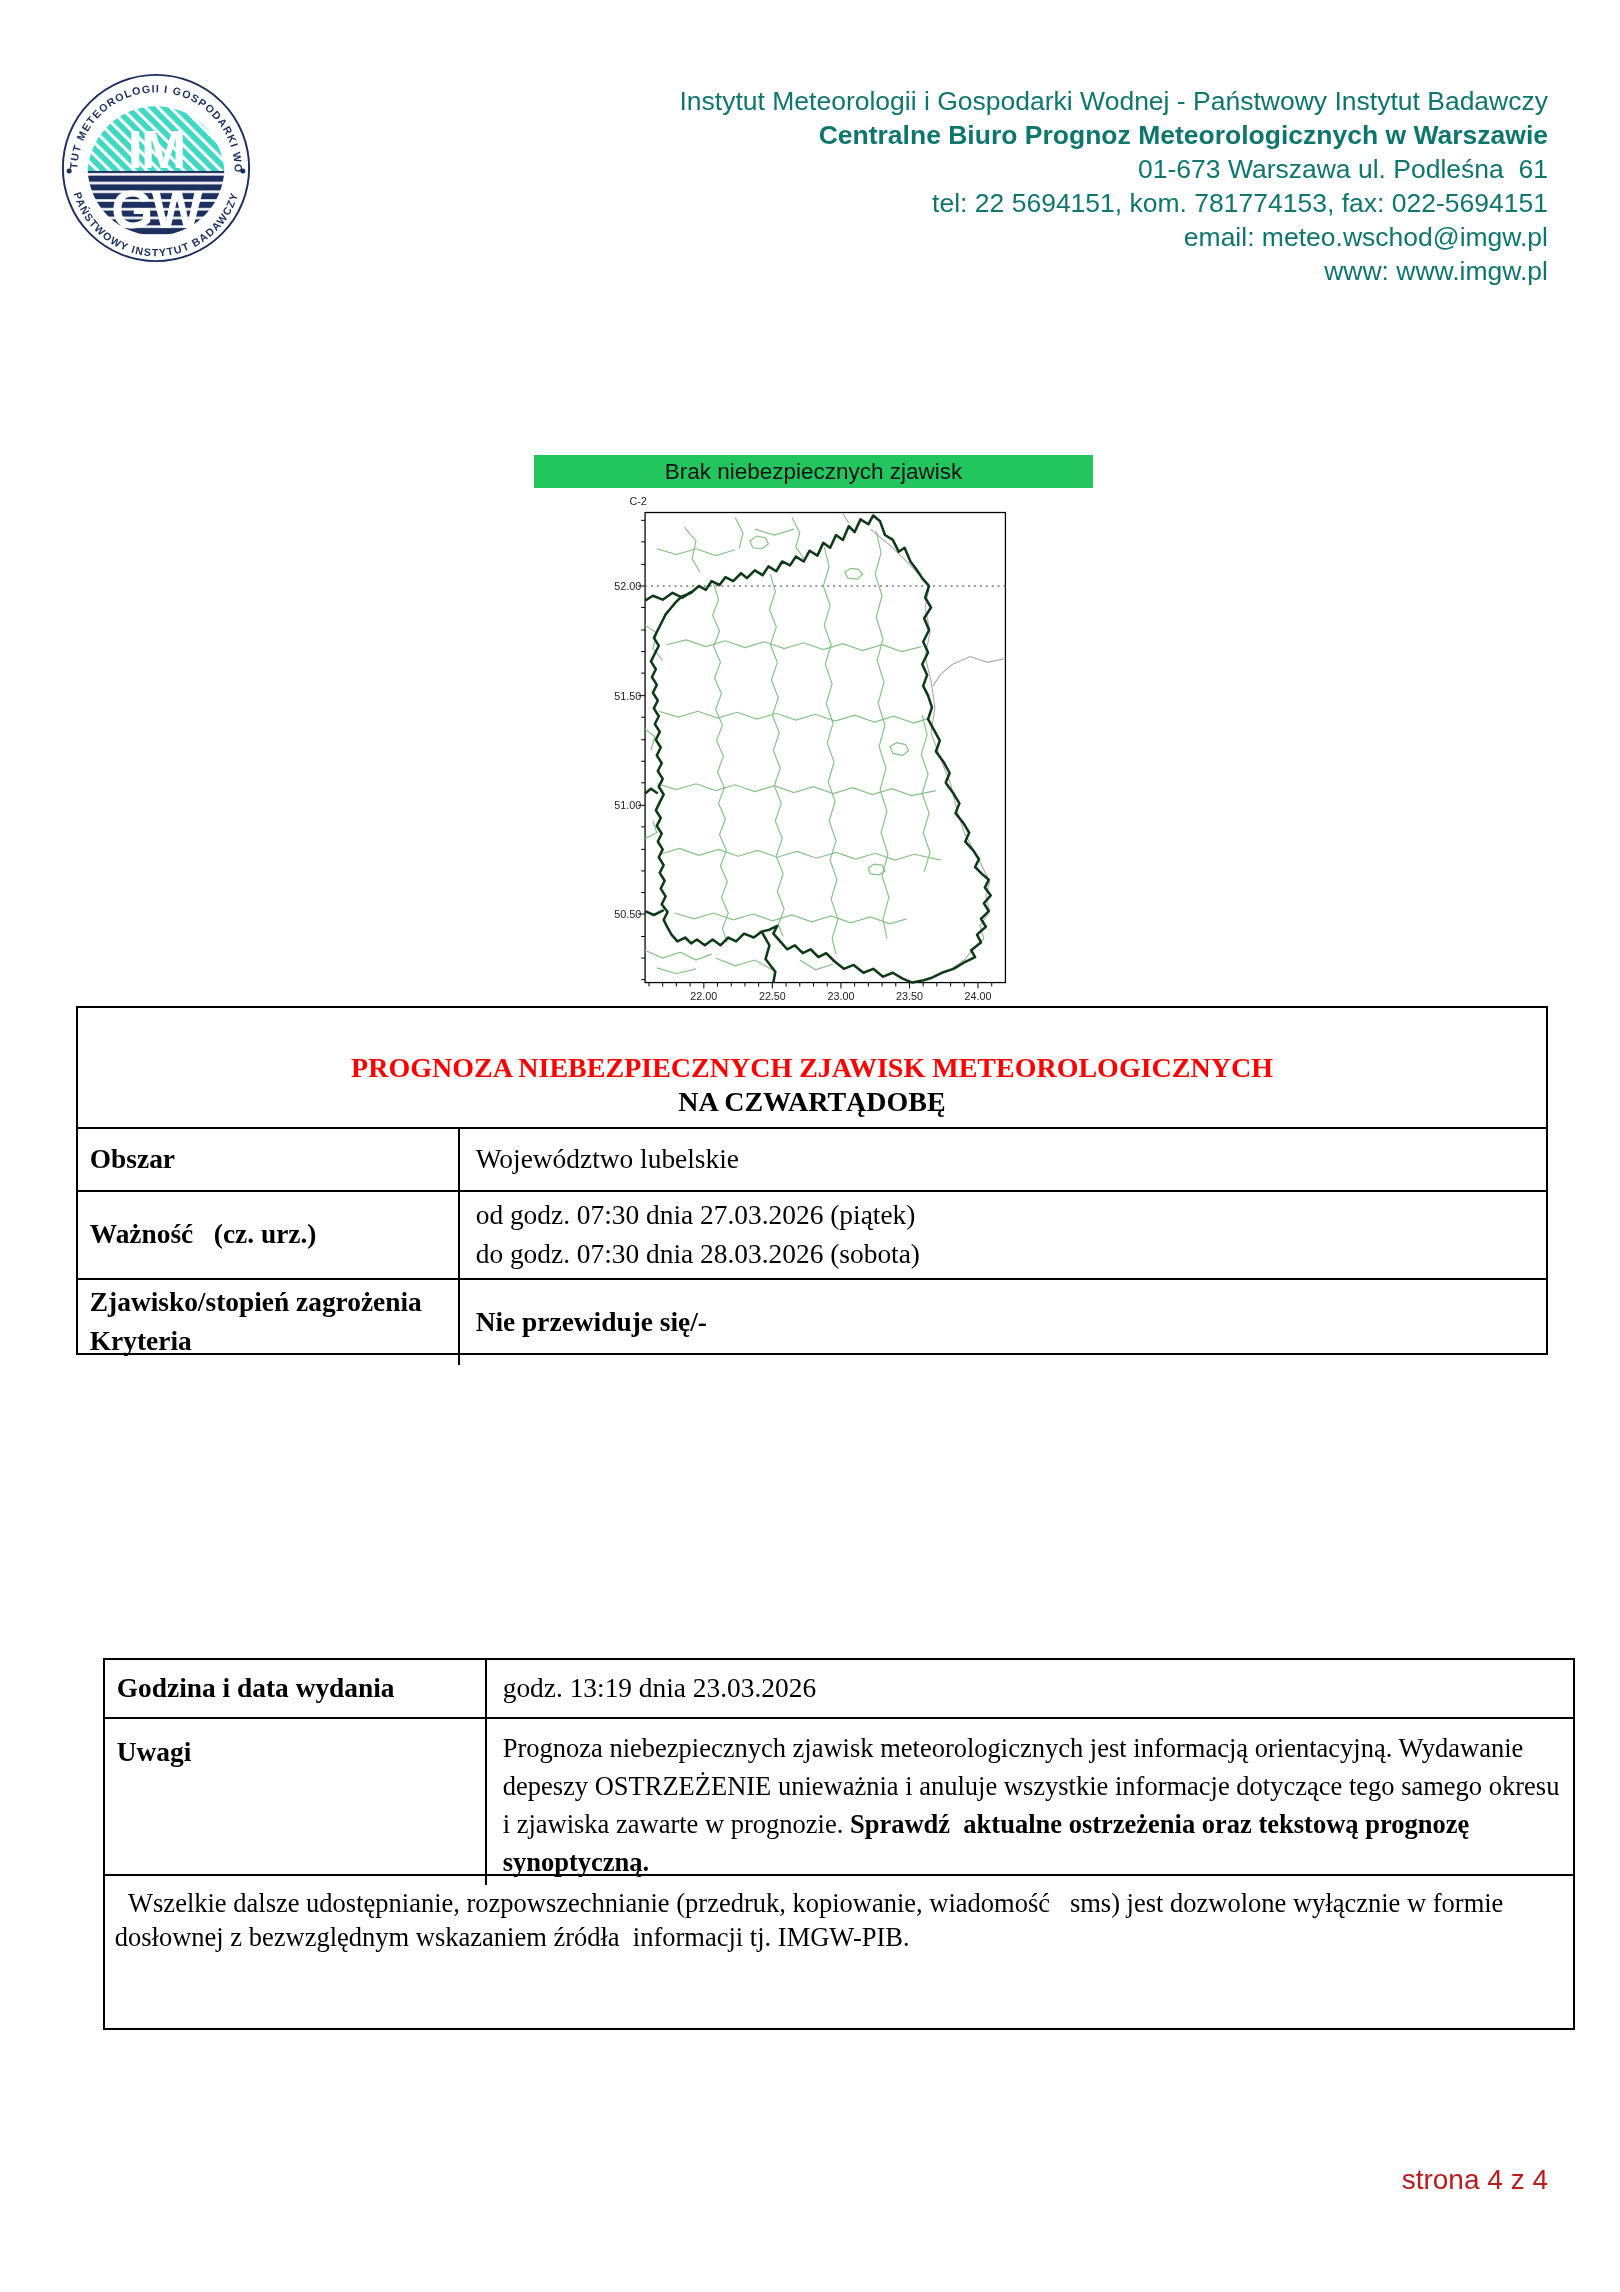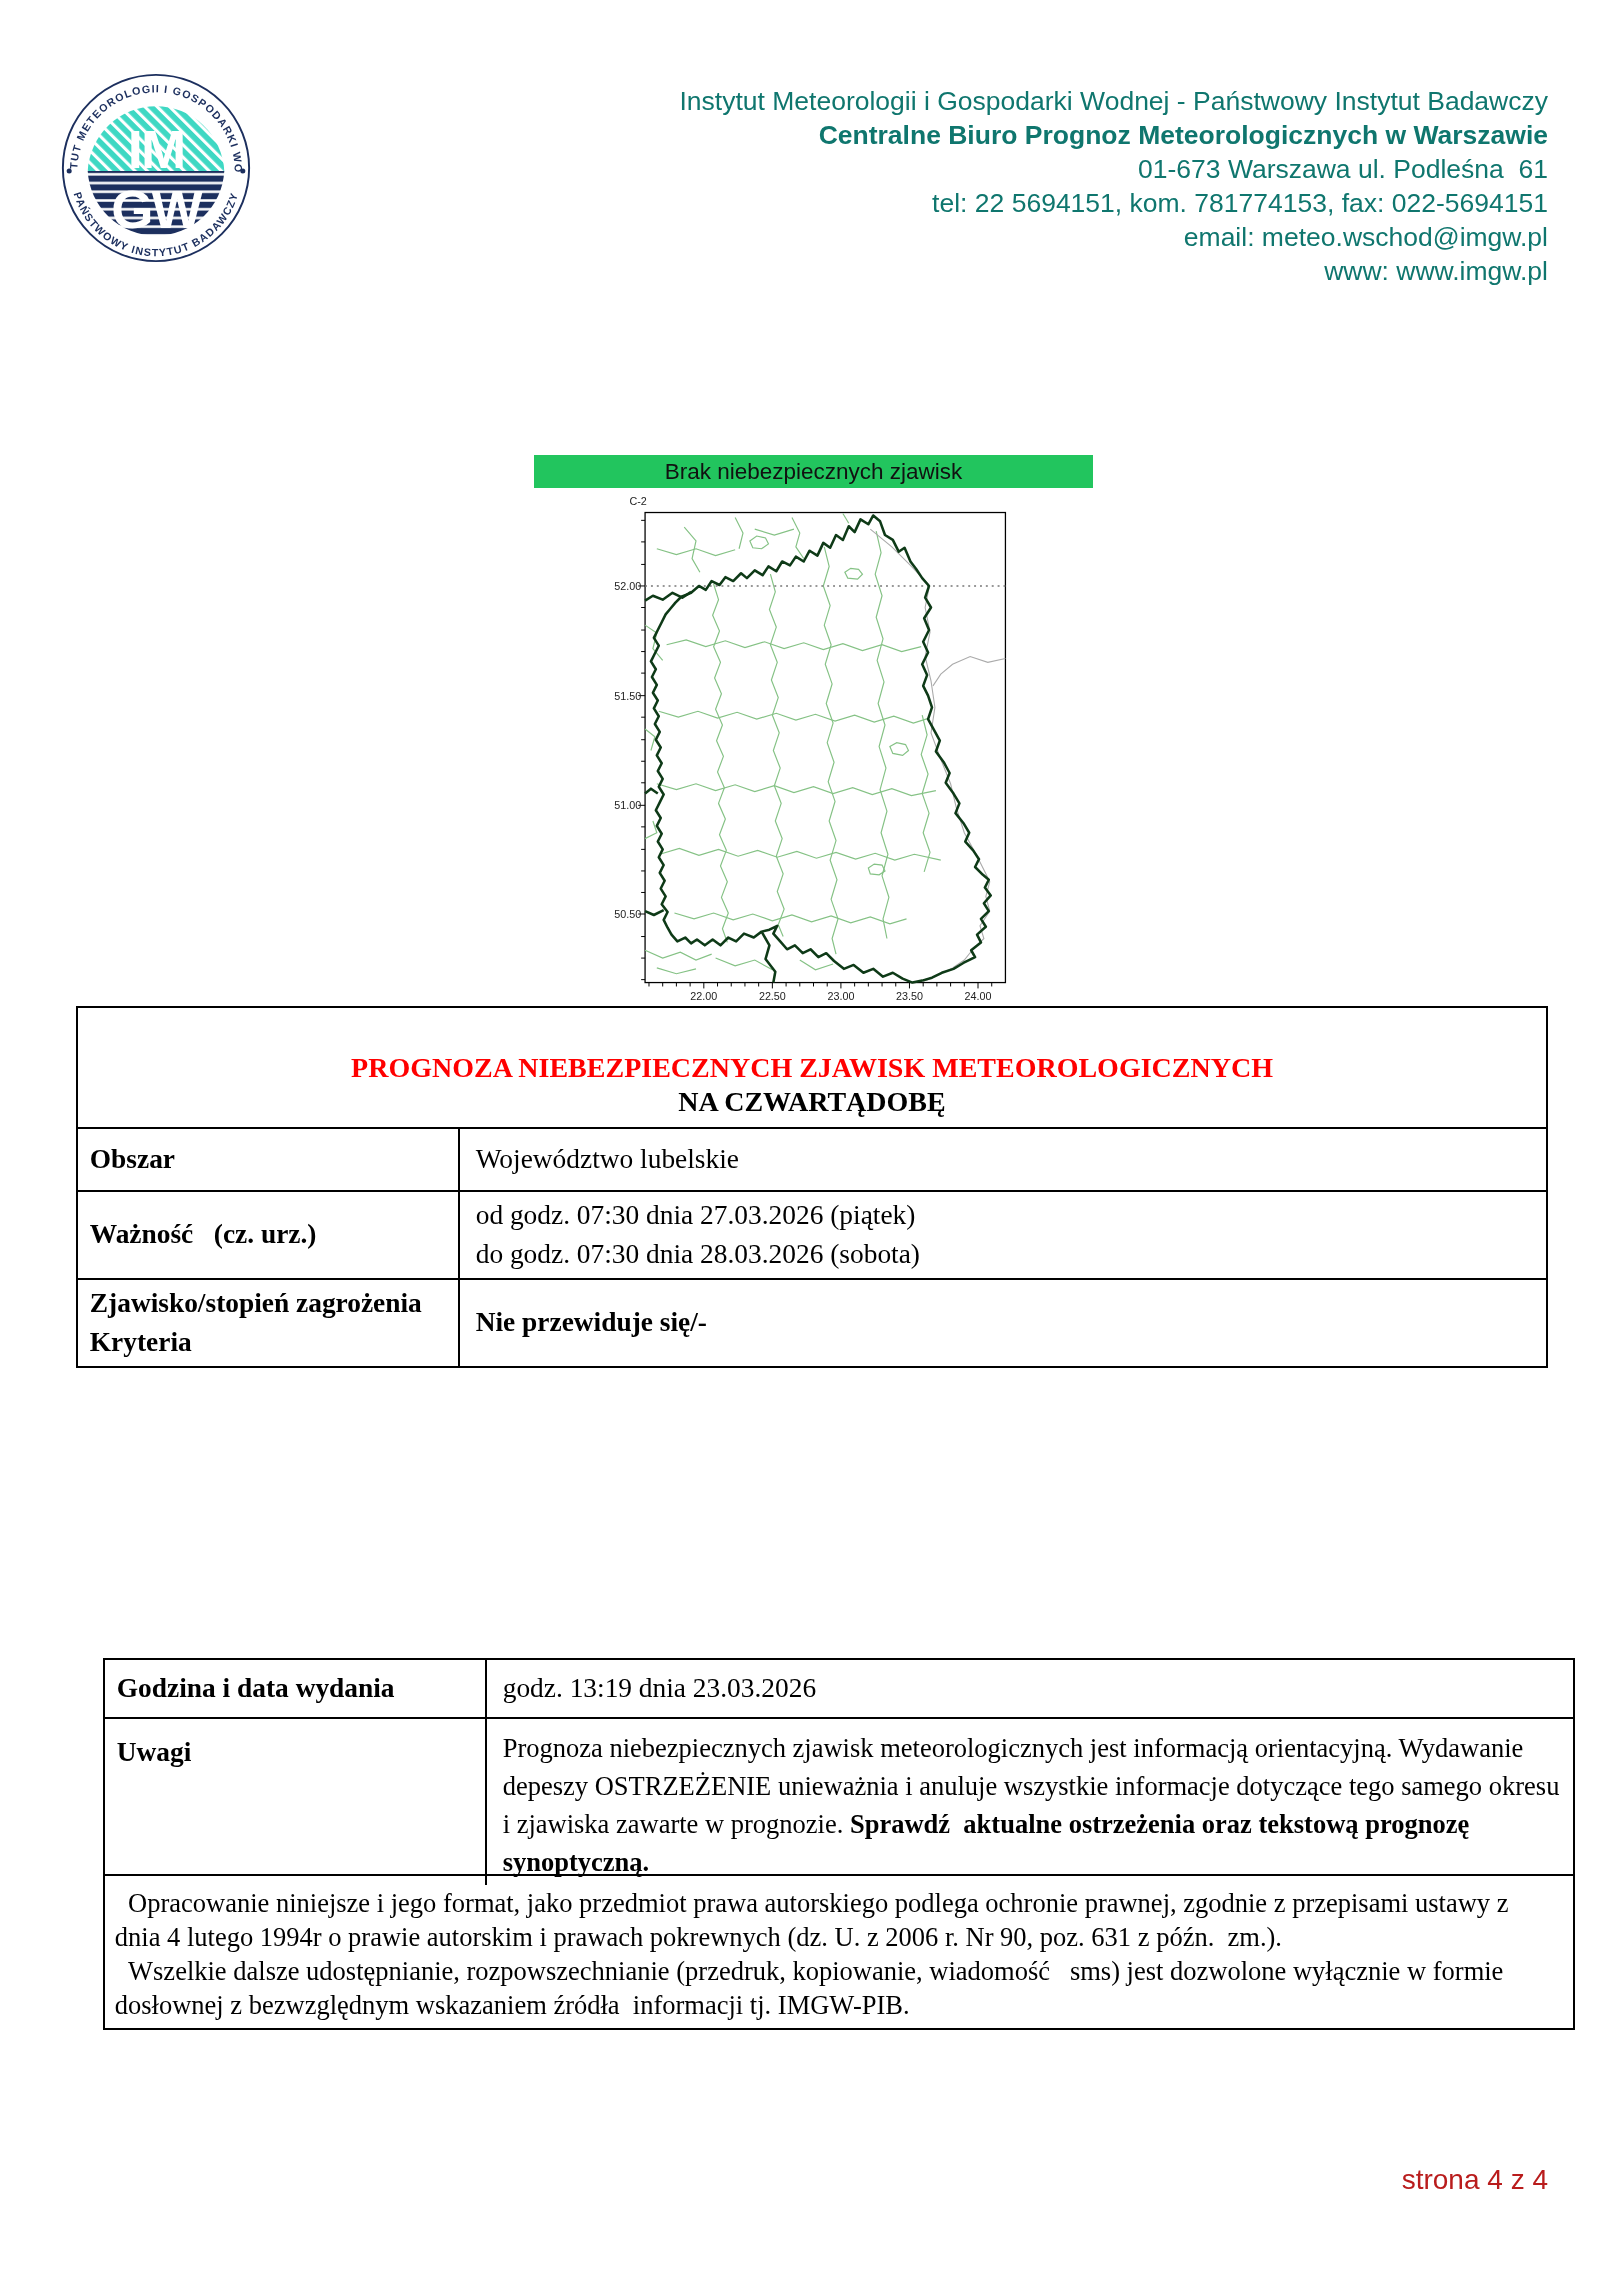--- a/index.html
+++ b/index.html
@@ -32,21 +32,21 @@
   .trow{display:grid;grid-template-columns:382px 1fr;border-bottom:2px solid #000;}
   .trow:last-child{border-bottom:none;}
   .tlabel{
     border-right:2px solid #000;padding:3.9px 5.9px 3.9px 11.8px;font-weight:bold;font-size:27.4px;line-height:39px;
     display:flex;flex-direction:column;justify-content:center;
   }
   .tvalue{padding:3.9px 9.8px 3.9px 15.7px;font-size:27.4px;line-height:39px;display:flex;flex-direction:column;justify-content:center;}
   .tvalue.bold{font-weight:bold;}
   .h-obszar{height:61px;}
   .h-waznosc{height:86px;}
-  .h-zjawisko{height:86px;}
+  .h-zjawisko{height:73px;}
   .h-godzina{height:57px;}
   .h-uwagi{height:155px;}
   .uwagi-text{display:block;font-size:26.5px;line-height:38px;}
   .copyright-cell{padding:9.8px 13.7px 7.8px 9.8px;font-size:26.5px;line-height:34px;height:152px;box-sizing:border-box;}
   .copyright-cell p{margin:0;}
   
   #page-number{
     position:absolute;right:72px;top:2164px;
     font-family:"Liberation Sans", sans-serif;font-size:28px;color:#b91c1c;
   }
@@ -215,21 +215,20 @@
     </div>
     <div class="trow h-uwagi">
       <div class="tlabel" style="justify-content:flex-start;padding-top:13.7px;">
         <span>Uwagi</span>
       </div>
       <div class="tvalue" style="justify-content:flex-start;padding-top:9.8px;">
         <span class="uwagi-text"><span>Prognoza niebezpiecznych zjawisk meteorologicznych jest informacją&nbsp;orientacyjną. Wydawanie depeszy OSTRZEŻENIE&nbsp;unieważnia i anuluje wszystkie informacje dotyczące&nbsp;tego samego okresu i zjawiska zawarte w prognozie. </span><b>Sprawdź&nbsp; aktualne ostrzeżenia oraz tekstową prognozę synoptyczną.</b></span>
       </div>
     </div>
     <div class="copyright-cell">
-      <p>&nbsp;&nbsp;Opracowanie niniejsze i jego format, jako przedmiot prawa autorskiego podlega ochronie prawnej, zgodnie z przepisami ustawy z dnia 4 lutego 1994r o prawie autorskim i prawach pokrewnych (dz. U. z 2006 r. Nr 90, poz. 631 z późn.&nbsp; zm.).</p>
       <p>&nbsp;&nbsp;Wszelkie dalsze udostępnianie, rozpowszechnianie (przedruk, kopiowanie, wiadomość&nbsp;&nbsp; sms) jest dozwolone wyłącznie&nbsp;w formie dosłownej z bezwzględnym wskazaniem źródła&nbsp; informacji tj. IMGW-PIB.</p>
     </div>
   </div>
 
   <div id="page-number">strona 4 z 4</div>
 
 </div>
 
 
 </body></html>

